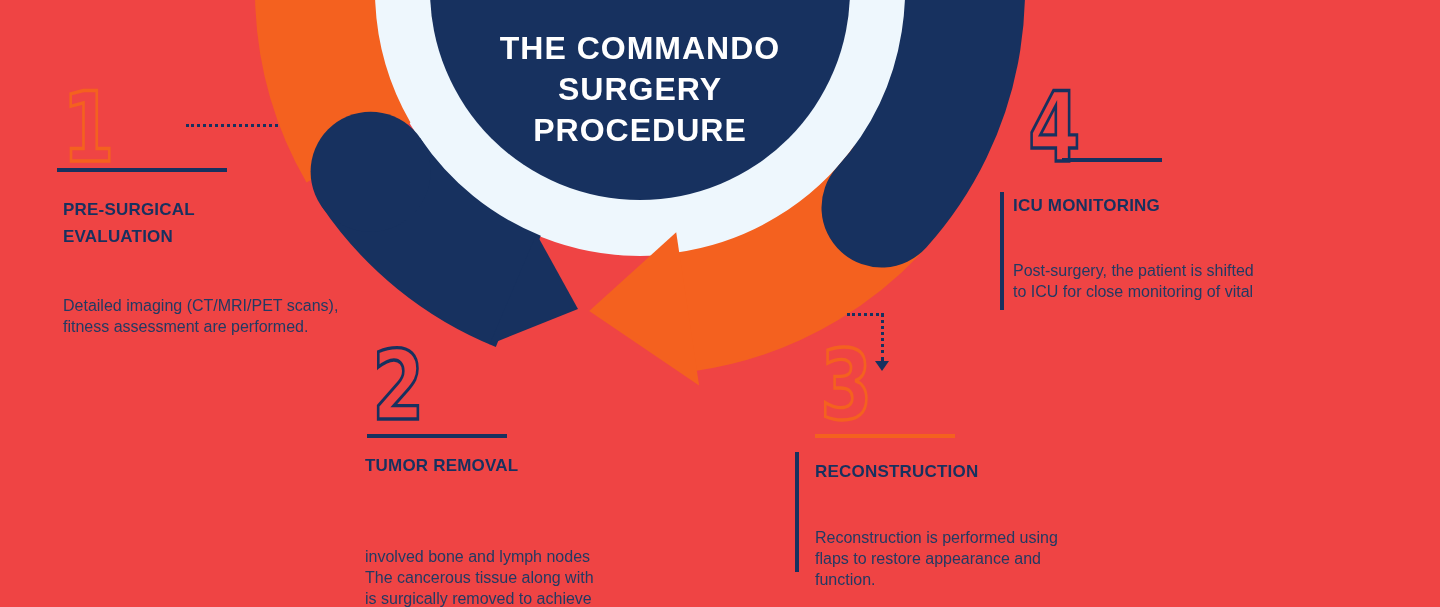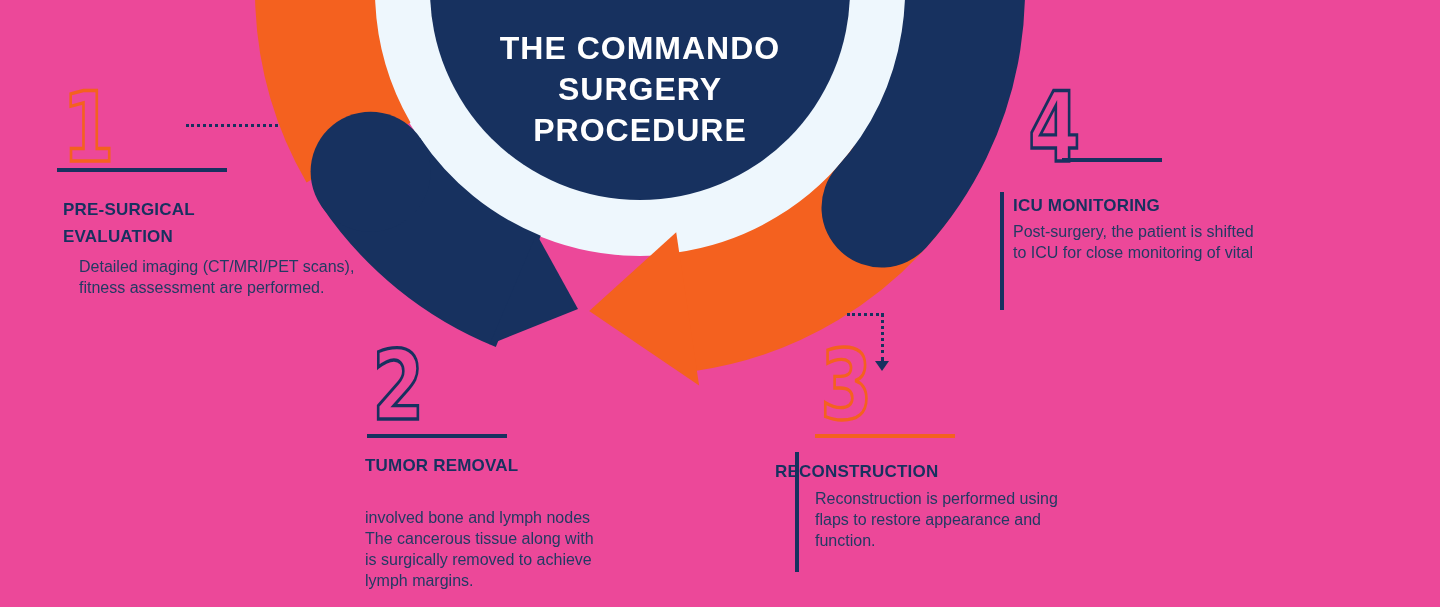--- a/index.html
+++ b/index.html
@@ -1,29 +1,29 @@
 <!DOCTYPE html>
 <html><head>
 <meta charset="utf-8">
 <style>
   html,body{margin:0;padding:0;}
-  .canvas{position:relative;width:1440px;height:607px;background:#ec4899;overflow:hidden;
+  .canvas{position:relative;width:1440px;height:607px;background:#ef4444;overflow:hidden;
           font-family:"Liberation Sans",sans-serif;}
   .diagram{position:absolute;left:200px;top:0;width:880px;height:420px;}
   .title{position:absolute;left:460px;top:28px;width:360px;text-align:center;color:#ffffff;
          font-weight:bold;font-size:32px;line-height:41px;letter-spacing:1px;}
   .num{position:absolute;width:78px;height:85px;overflow:visible;}
   .num-text{font-family:"DejaVu Sans",sans-serif;font-weight:bold;font-size:96px;fill:none;stroke-width:3px;}
   .rule{position:absolute;height:4px;}
   .rule-navy{background:#17315f;}
   .rule-orange{background:#f4611f;}
   .accent-bar{position:absolute;width:4px;background:#17315f;}
   .heading{position:absolute;color:#17315f;font-weight:bold;font-size:17px;line-height:27px;letter-spacing:0.2px;}
   .h-line{white-space:nowrap;}
-  .body{position:absolute;color:#223a63;font-size:16px;line-height:21px;}
+  .body{position:absolute;color:#223a63;font-size:16px;line-height:21px;margin-top:39px;}
   .b-line{white-space:nowrap;}
   .dotted-h{position:absolute;border-top:3px dotted #17315f;}
   .dotted-v{position:absolute;border-left:3px dotted #17315f;}
   .arrow-down{position:absolute;width:0;height:0;border-left:7px solid transparent;
               border-right:7px solid transparent;border-top:10px solid #17315f;}
 </style>
 </head>
 <body>
 
 <div class="canvas">
@@ -50,21 +50,21 @@
     <g transform="scale(0.78,1)">
       <text x="13" y="73" class="num-text" style="stroke:#f4611f" vector-effect="non-scaling-stroke">1</text>
     </g>
   </svg>
   <div class="dotted-h" style="left:186px;top:124px;width:92px"></div>
   <div class="rule rule-navy" style="left:57px;top:168px;width:170px"></div>
   <div class="heading" style="left:63px;top:196px">
     <div class="h-line">PRE-SURGICAL</div>
     <div class="h-line">EVALUATION</div>
   </div>
-  <div class="body" style="left:79px;top:256px">
+  <div class="body" style="left:63px;top:256px">
     <div class="b-line">Detailed imaging (CT/MRI/PET scans),</div>
     <div class="b-line">fitness assessment are performed.</div>
   </div>
 
   <svg class="num" style="left:362px;top:346px" viewBox="0 0 78 85">
     <g transform="scale(0.78,1)">
       <text x="13" y="73" class="num-text" style="stroke:#17315f" vector-effect="non-scaling-stroke">2</text>
     </g>
   </svg>
   <div class="rule rule-navy" style="left:367px;top:434px;width:140px"></div>
@@ -81,21 +81,21 @@
   <div class="dotted-h" style="left:847px;top:313px;width:37px"></div>
   <div class="dotted-v" style="left:881px;top:313px;height:48px"></div>
   <div class="arrow-down" style="left:875px;top:361px"></div>
   <svg class="num" style="left:810px;top:346px" viewBox="0 0 78 85">
     <g transform="scale(0.78,1)">
       <text x="13" y="73" class="num-text" style="stroke:#f4611f" vector-effect="non-scaling-stroke">3</text>
     </g>
   </svg>
   <div class="rule rule-orange" style="left:815px;top:434px;width:140px"></div>
   <div class="accent-bar" style="left:795px;top:452px;height:120px"></div>
-  <div class="heading" style="left:775px;top:458px">
+  <div class="heading" style="left:815px;top:458px">
     <div class="h-line">RECONSTRUCTION</div>
   </div>
   <div class="body" style="left:815px;top:488px">
     <div class="b-line">Reconstruction is performed using</div>
     <div class="b-line">flaps to restore appearance and</div>
     <div class="b-line">function.</div>
   </div>
 
   <svg class="num" style="left:1018px;top:88px" viewBox="0 0 78 85">
     <g transform="scale(0.78,1)">

